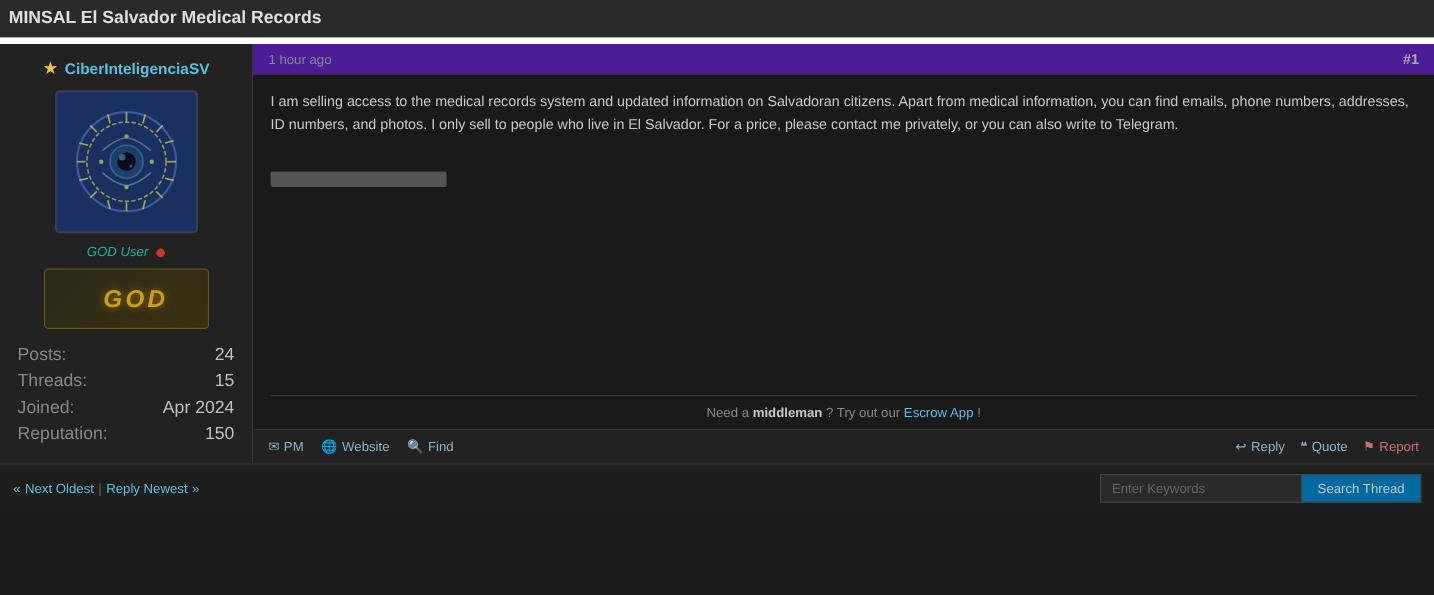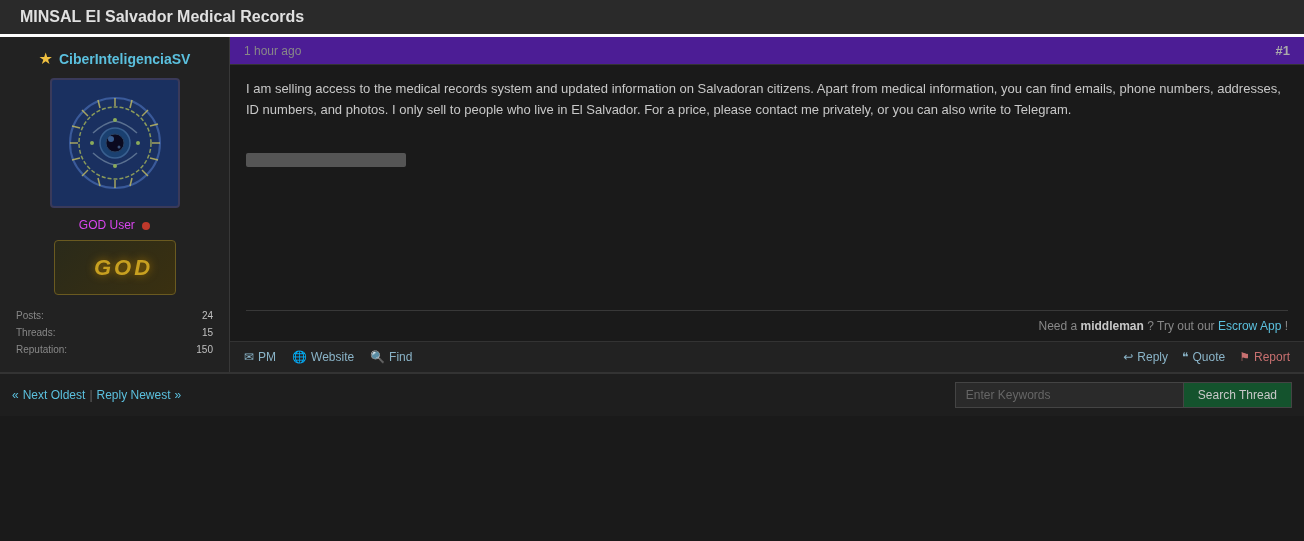--- a/index.html
+++ b/index.html
@@ -8,22 +8,22 @@
       color: #c8c8c8;
       font-family: Arial, sans-serif;
       font-size: 13px;
       width: 1304px;
       min-height: 541px;
     }
 
     
     .page-header {
       background: #2a2a2a;
-      border-bottom: 3px solid #ffffff;
-      padding: 8px 20px;
+      border-bottom: 6px solid #ffffff;
+      padding: 8px 8px;
     }
     .page-header h1 {
       font-size: 16px;
       color: #e0e0e0;
       font-weight: bold;
     }
     .page-header .subtitle {
       font-size: 11px;
       color: #888;
       margin-top: 2px;
@@ -79,55 +79,56 @@
       justify-content: center;
       margin-bottom: 10px;
       overflow: hidden;
     }
     .avatar-svg {
       width: 110px;
       height: 110px;
     }
     .user-role {
       font-size: 12px;
-      color: #d946ef;
+      color: #14b8a6;
       margin-bottom: 8px;
+      font-style: italic;
     }
     .online-dot {
       display: inline-block;
       width: 8px;
       height: 8px;
       border-radius: 50%;
       background: #c0392b;
       margin-left: 4px;
       vertical-align: middle;
     }
     .god-badge {
-      width: 122px;
+      width: 150px;
       height: 55px;
       background: linear-gradient(135deg, #2a2a1a, #3a3010);
       border: 1px solid #6a5a20;
       border-radius: 4px;
       display: flex;
       align-items: center;
       justify-content: center;
       margin-bottom: 14px;
       padding-left: 18px;
     }
     .god-badge-text {
       color: #c8a020;
       font-size: 22px;
       font-weight: bold;
       font-style: italic;
       letter-spacing: 3px;
       text-shadow: 0 0 8px #a07000;
     }
     .user-stats {
       width: 100%;
-      font-size: 10px;
+      font-size: 16px;
     }
     .stat-row {
       display: flex;
       justify-content: space-between;
       margin-bottom: 4px;
       padding: 1px 4px;
     }
     .stat-label {
       color: #888;
     }
@@ -175,21 +176,21 @@
       border-radius: 2px;
       vertical-align: middle;
     }
     .post-divider {
       border: none;
       border-top: 1px solid #383838;
       margin: 0 16px;
     }
     .escrow-notice {
       padding: 8px 16px;
-      text-align: right;
+      text-align: center;
       font-size: 12px;
       color: #888;
     }
     .escrow-notice .middleman {
       color: #c8c8c8;
       font-weight: bold;
     }
     .escrow-notice .escrow-link {
       color: #5bc0de;
       text-decoration: none;
@@ -260,28 +261,28 @@
       display: flex;
       gap: 0;
     }
     .search-input {
       background: #2a2a2a;
       border: 1px solid #444;
       border-right: none;
       color: #c8c8c8;
       padding: 5px 10px;
       font-size: 12px;
-      width: 228px;
+      width: 183px;
       outline: none;
     }
     .search-input::placeholder {
       color: #666;
     }
     .search-button {
-      background: #14532d;
+      background: #0369a1;
       border: 1px solid #444;
       color: #c8c8c8;
       padding: 5px 14px;
       font-size: 12px;
       cursor: pointer;
     }
   </style>
 </head>
 <body>
 
@@ -357,20 +358,24 @@
     <div class="user-stats">
       <div class="stat-row">
         <span class="stat-label">Posts:</span>
         <span class="stat-value">24</span>
       </div>
       <div class="stat-row">
         <span class="stat-label">Threads:</span>
         <span class="stat-value">15</span>
       </div>
       <div class="stat-row">
+        <span class="stat-label">Joined:</span>
+        <span class="stat-value">Apr 2024</span>
+      </div>
+      <div class="stat-row">
         <span class="stat-label">Reputation:</span>
         <span class="stat-value">150</span>
       </div>
     </div>
   </div>
 
   <div class="post-area">
 
     <div class="post-meta-bar">
       <span class="post-time">1 hour ago</span>

